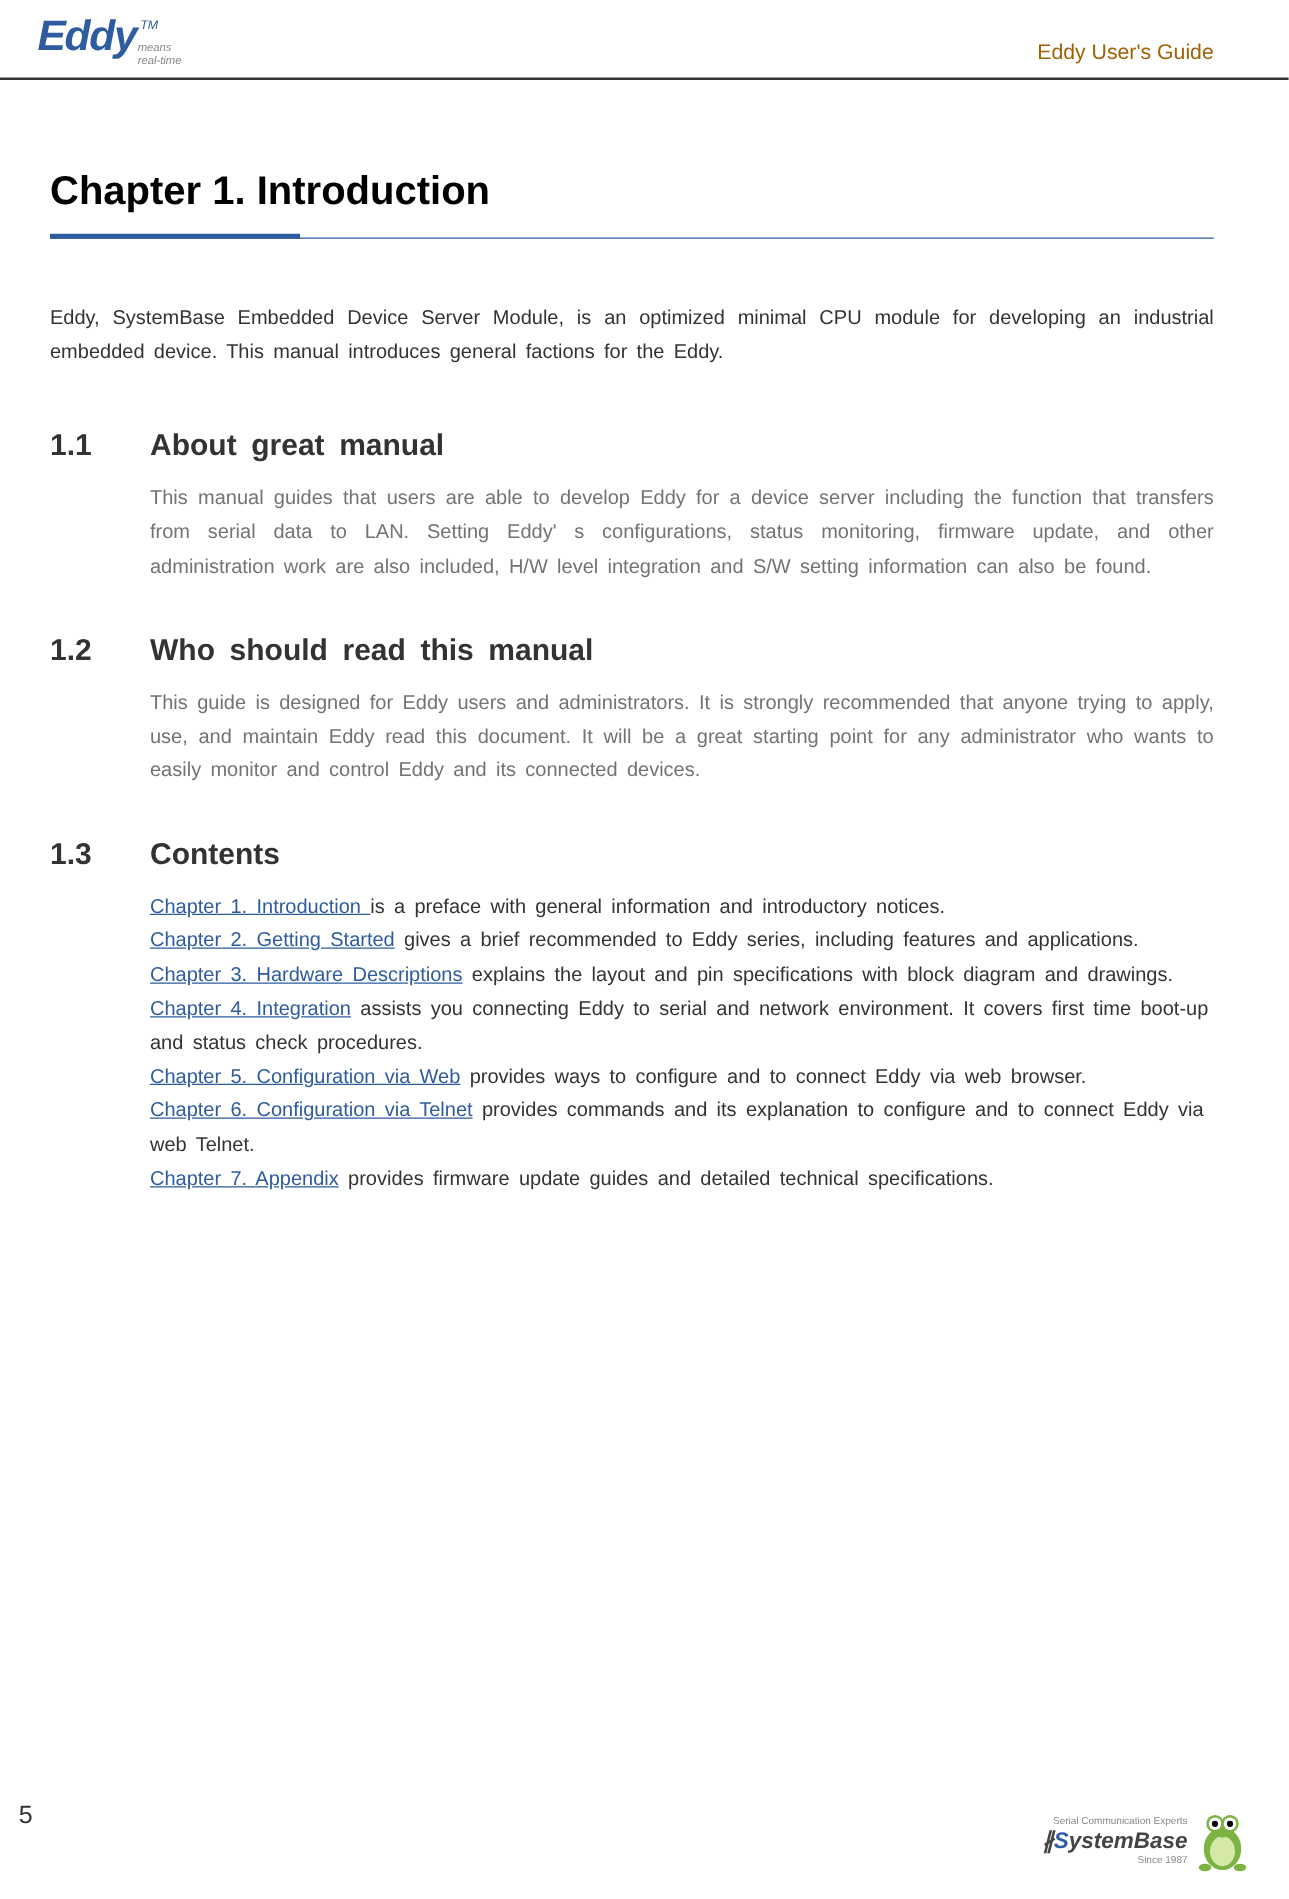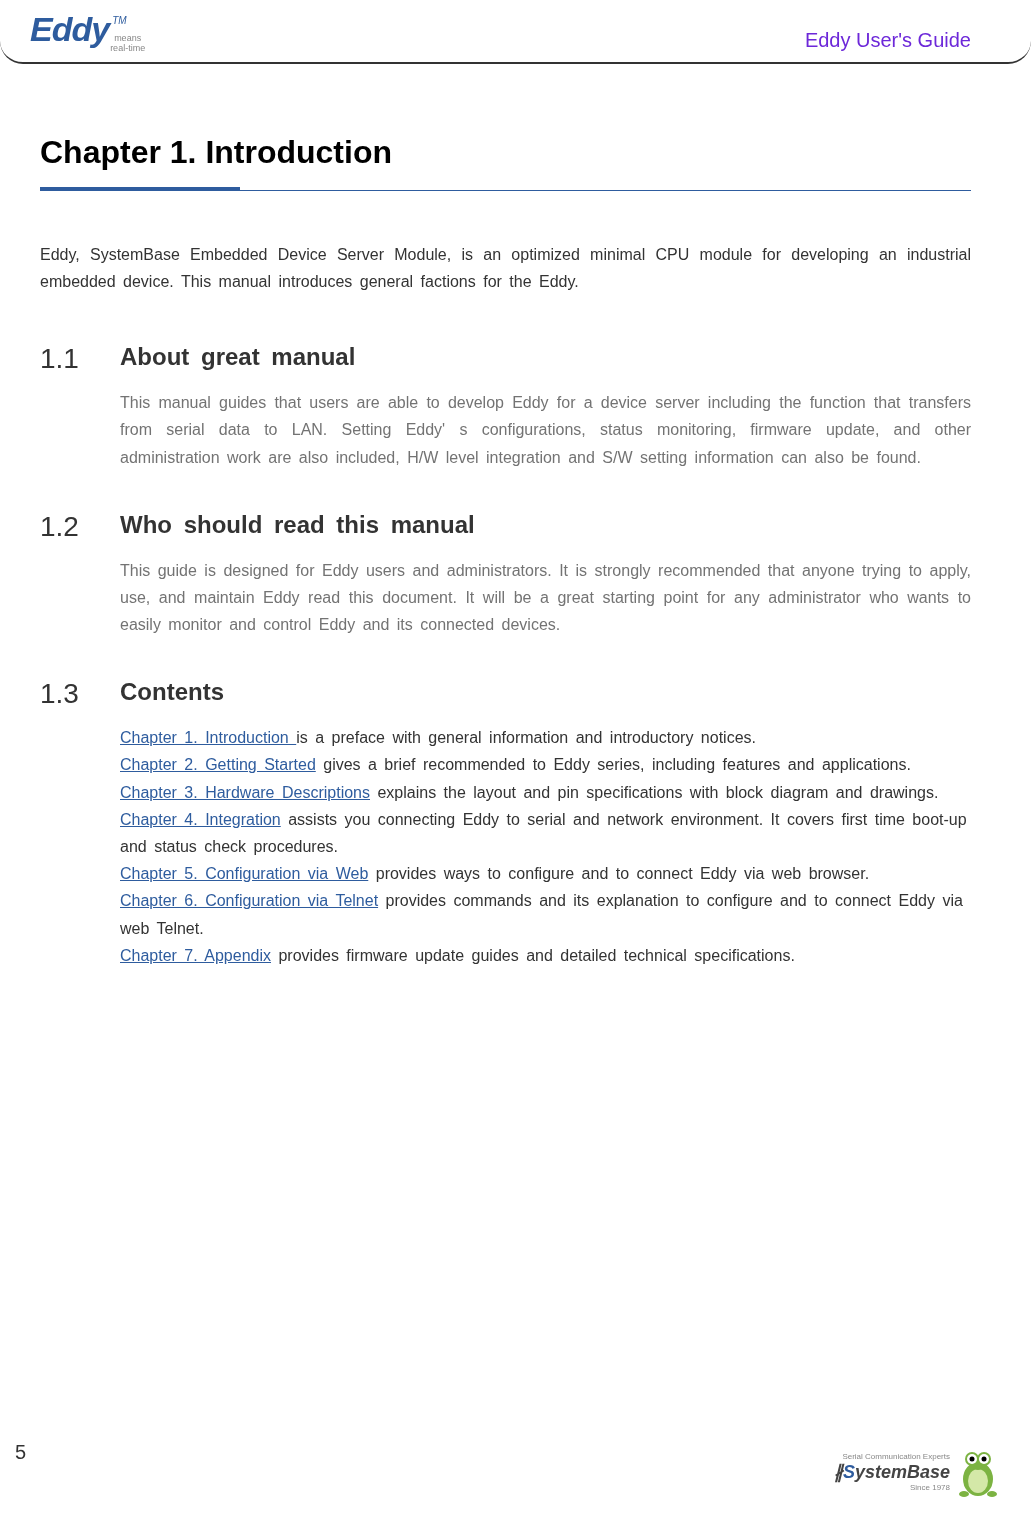--- a/index.html
+++ b/index.html
@@ -14,21 +14,20 @@
       background: #fff;
       position: relative;
       color: #333;
     }
     .header {
       display: flex;
       justify-content: space-between;
       align-items: flex-end;
       padding: 10px 60px 8px 30px;
       border-bottom: 2px solid #333;
-      border-radius: 23px;
     }
     .logo-block {
       display: flex;
       align-items: flex-start;
       gap: 3px;
     }
     .logo-text {
       font-size: 34px;
       font-weight: bold;
       font-style: italic;
@@ -37,28 +36,28 @@
     }
     .logo-tm {
       font-size: 10px;
       color: #2e5c9e;
       font-style: italic;
       margin-top: 4px;
     }
     .logo-sub {
       font-size: 9px;
       color: #888;
+      font-style: italic;
       line-height: 1.1;
       margin-top: 6px;
       margin-left: -2px;
-      text-align: center;
     }
     .header-title {
-      font-size: 20px;
-      color: #6d28d9;
+      font-size: 17px;
+      color: #a16207;
       margin-bottom: 2px;
     }
     .content {
       padding: 70px 60px 0 40px;
     }
     .chapter-title {
       font-size: 32px;
       font-weight: bold;
       color: #000;
       padding-bottom: 20px;
@@ -89,22 +88,22 @@
       color: #333;
       margin-bottom: 48px;
       word-spacing: 3px;
       text-align: justify;
     }
     .section-row {
       display: flex;
       margin-bottom: 14px;
     }
     .section-num {
-      font-size: 28px;
-      font-weight: normal;
+      font-size: 24px;
+      font-weight: bold;
       width: 80px;
       flex-shrink: 0;
     }
     .section-title {
       font-size: 24px;
       font-weight: bold;
       word-spacing: 5px;
     }
     .section-body {
       font-size: 16px;
@@ -216,21 +215,21 @@
     <div><span class="chap-link">Chapter 7. Appendix</span><span> provides firmware update guides and detailed technical specifications.</span></div>
   </div>
 </div>
 
 <div class="page-num">5</div>
 
 <div class="footer-logo">
   <div class="sb-text-block">
     <div class="sb-tag">Serial Communication Experts</div>
     <div class="sb-name">∦<span class="sb-name-accent">S</span><span>ystemBase</span></div>
-    <div class="sb-since">Since 1978</div>
+    <div class="sb-since">Since 1987</div>
   </div>
   <svg class="mascot" viewBox="0 0 45 55">
     <ellipse cx="22" cy="35" rx="15" ry="17" fill="#7cb342"></ellipse>
     <ellipse cx="22" cy="37" rx="10" ry="12" fill="#d4e8a8"></ellipse>
     <circle cx="16" cy="15" r="7" fill="#7cb342"></circle>
     <circle cx="28" cy="15" r="7" fill="#7cb342"></circle>
     <circle cx="16" cy="15" r="5" fill="#fff"></circle>
     <circle cx="28" cy="15" r="5" fill="#fff"></circle>
     <circle cx="16" cy="15" r="2.5" fill="#000"></circle>
     <circle cx="28" cy="15" r="2.5" fill="#000"></circle>

